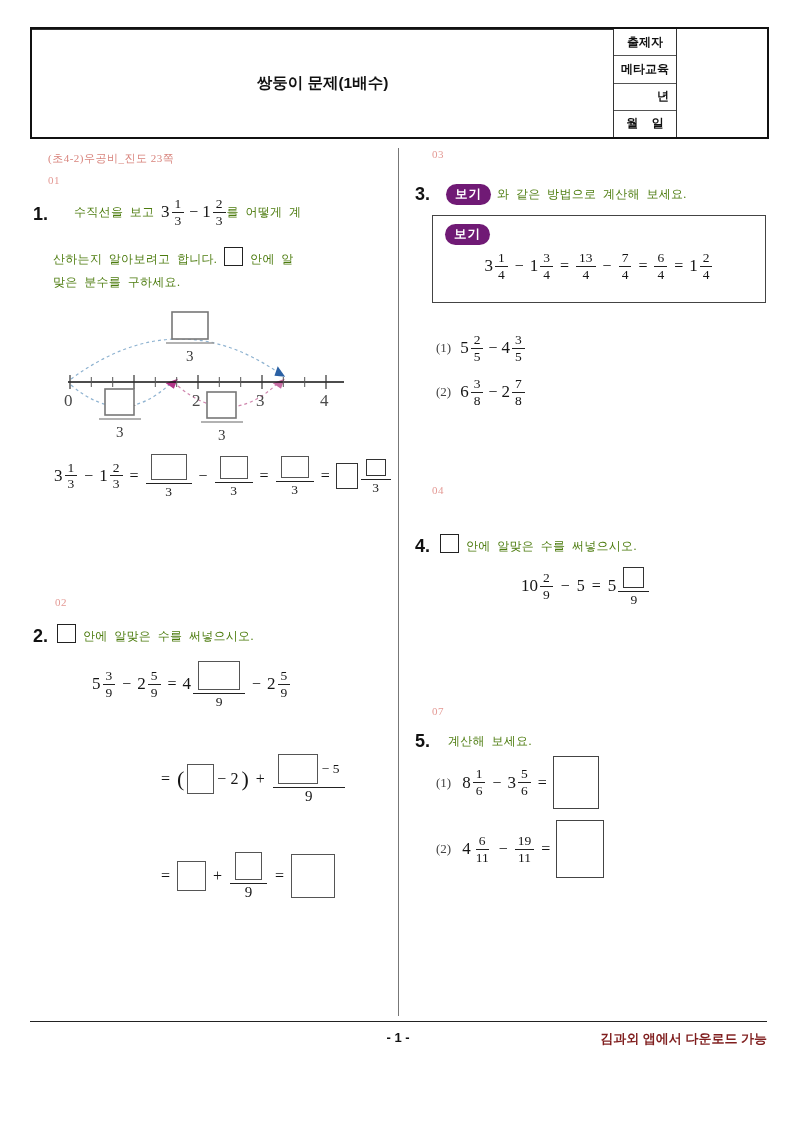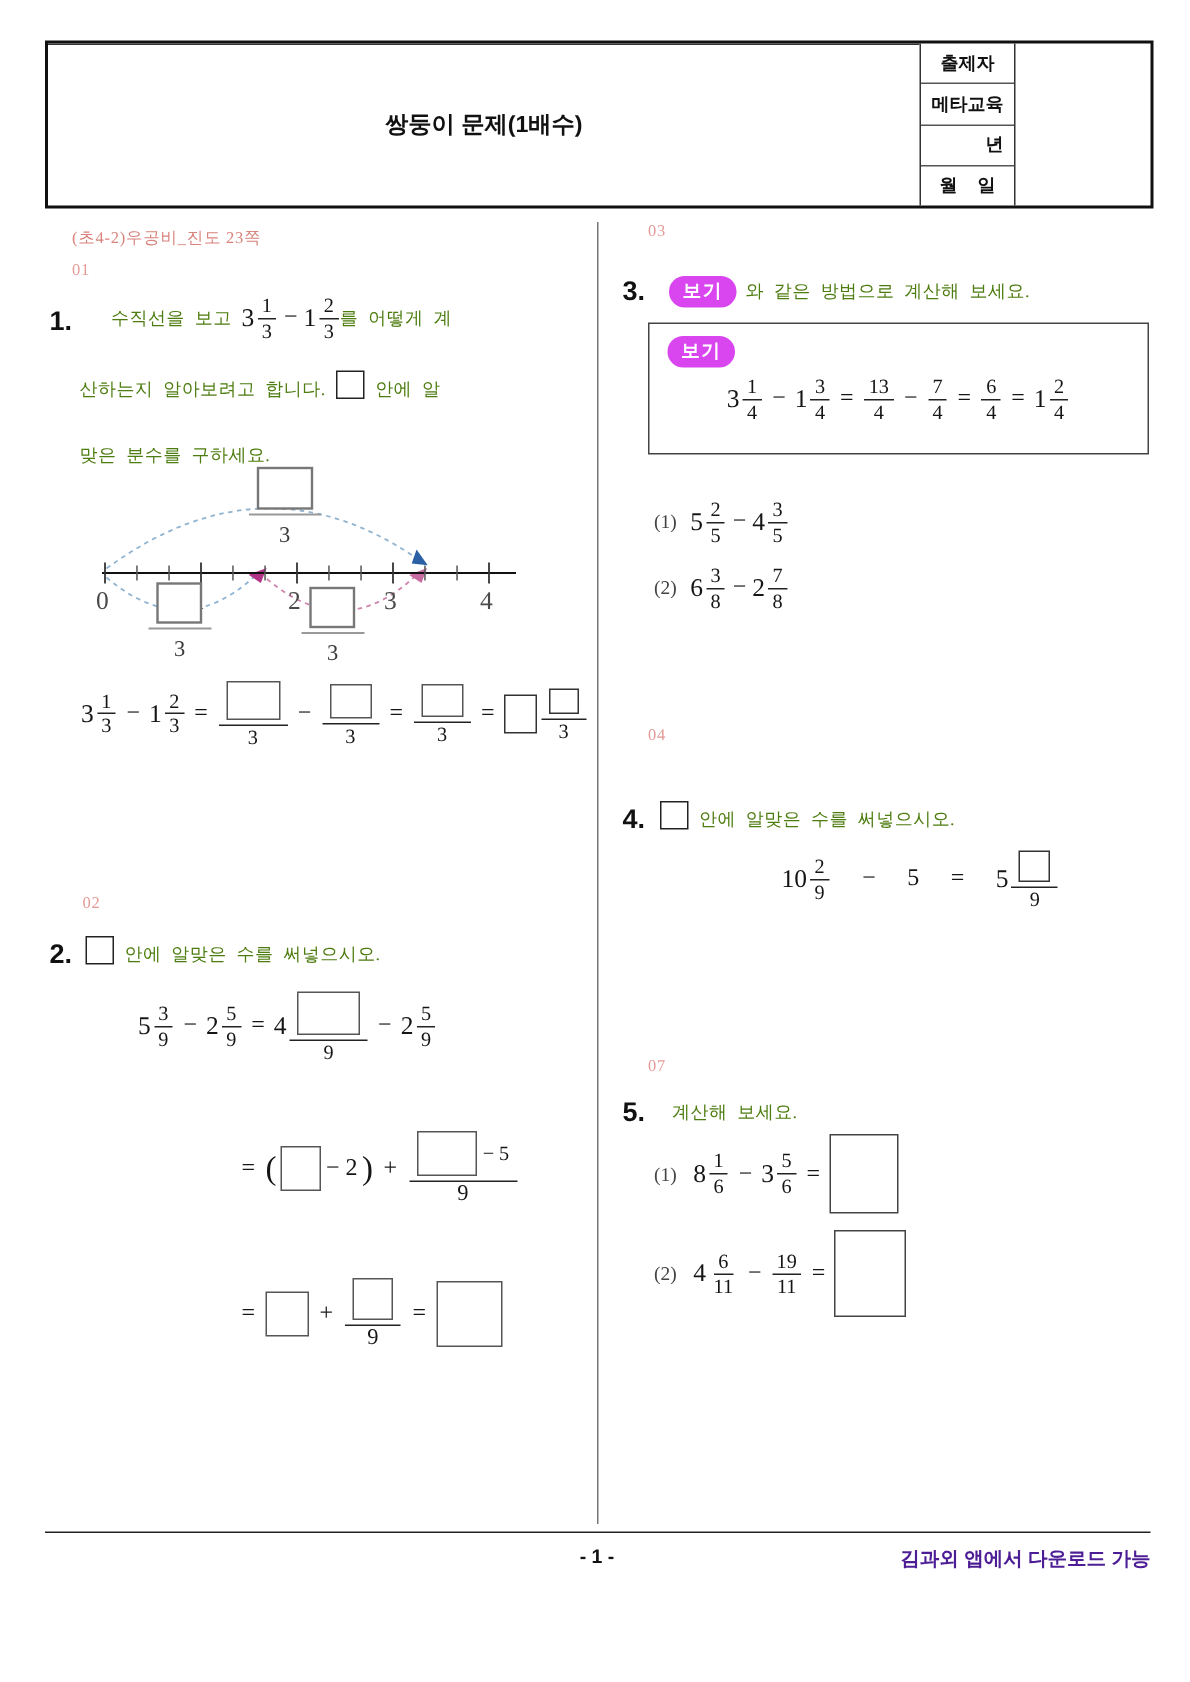--- a/index.html
+++ b/index.html
@@ -36,29 +36,29 @@
   .mrow{display:flex;align-items:center;white-space:pre;font-size:16px;color:#151515;}
   .mixed{display:inline-flex;align-items:center;}
   .whole{font-size:17px;padding-right:1px;}
   .frac{display:inline-flex;flex-direction:column;align-items:center;line-height:1.15;font-size:13.5px;margin:0 1px;}
   .frac .fnum{padding:0 3px;border-bottom:1.3px solid #222;}
   .frac .fden{padding:0 3px;}
   .bfrac .fnum{display:flex;align-items:center;gap:4px;padding:2px 5px 3px;}
   .box{display:inline-block;border:1.6px solid #555;background:#fff;box-sizing:border-box;}
   .op{padding:0 4px;}
   .itemlabel{font-size:13px;color:#444;padding-right:9px;}
-  .badge{display:inline-block;background:#d946ef;color:#fff;font-family:"Liberation Sans",sans-serif;
+  .badge{display:inline-block;background:#701a75;color:#fff;font-family:"Liberation Sans",sans-serif;
          font-weight:bold;font-size:12.5px;padding:2px 9px;border-radius:12px;letter-spacing:1px;}
   .bogi-box{position:absolute;left:432px;top:215px;width:332px;height:86px;border:1.8px solid #444;background:#fff;}
   .vdivider{position:absolute;left:398px;top:148px;width:1.2px;height:868px;background:#777;}
   .f-line{position:absolute;left:30px;top:1021px;width:737px;border-top:1.6px solid #222;}
   .f-page{position:absolute;left:348px;top:1030px;width:100px;text-align:center;
           font-family:"Liberation Sans",sans-serif;font-weight:bold;font-size:13px;color:#111;}
   .f-note{position:absolute;left:500px;top:1030px;width:267px;text-align:right;
-          font-family:"Liberation Sans",sans-serif;font-weight:bold;font-size:13px;color:#4c1d95;}
+          font-family:"Liberation Sans",sans-serif;font-weight:bold;font-size:13px;color:#7f1d1d;}
   .nl-label{font-family:"Liberation Serif",serif;font-size:17px;fill:#4a4a4a;}
   .nl-den{font-family:"Liberation Serif",serif;font-size:15px;fill:#3a3a3a;}
 </style>
 </head>
 <body>
 
 <div class="page">
 
   <div class="header">
     <div class="h-mid">
@@ -94,21 +94,21 @@
       <span class="frac">
         <span class="fnum">2</span>
         <span class="fden">3</span>
       </span>
     </span>
     <span class="ktext">를  어떻게  계</span>
   </div>
   <div class="abs" style="left:53px;top:247px;">
     <span class="ktext">산하는지  알아보려고  합니다.</span><span class="inline-box"></span><span class="ktext">안에  알</span>
   </div>
-  <div class="abs ktext" style="left:53px;top:295px;">맞은  분수를  구하세요.</div>
+  <div class="abs ktext" style="left:53px;top:274px;">맞은  분수를  구하세요.</div>
 
   <svg class="abs" style="left:48px;top:302px;" width="335" height="147" viewBox="0 0 335 147">
 
     <path d="M23,77 Q128,0 231,71" fill="none" stroke="#8fb3d1" stroke-width="1.2" stroke-dasharray="3,3"></path>
     <path d="M23,83 Q75,127 123,81" fill="none" stroke="#8fb3d1" stroke-width="1.2" stroke-dasharray="3,3"></path>
     <path d="M130,84 Q182,128 231,80" fill="none" stroke="#cf85ad" stroke-width="1.2" stroke-dasharray="3,3"></path>
     <path d="M5,0 L-7,-4.5 L-4.5,5 Z" transform="translate(233,72) rotate(34)" fill="#2b61a4"></path>
     <path d="M5,0 L-7,-4.5 L-4.5,5 Z" transform="translate(126,80) rotate(-41)" fill="#b23488"></path>
     <path d="M5,0 L-7,-4.5 L-4.5,5 Z" transform="translate(233,80) rotate(-42)" fill="#c76ca3"></path>
 
@@ -274,21 +274,21 @@
     <span class="op">−</span>
     <span class="mixed"><span class="whole">2</span>
       <span class="frac"><span class="fnum">7</span><span class="fden">8</span></span></span>
   </div>
 
   <div class="abs code" style="left:432px;top:484px;">04</div>
   <div class="abs pnum" style="left:415px;top:536px;">4.</div>
   <div class="abs" style="left:440px;top:534px;">
     <span class="inline-box" style="margin-left:0;"></span><span class="ktext">안에  알맞은  수를  써넣으시오.</span>
   </div>
-  <div class="abs mrow" style="left:521px;top:565px;gap:17px;align-items:center;">
+  <div class="abs mrow" style="left:521px;top:565px;gap:3px;align-items:center;">
     <span class="mixed"><span class="whole">10</span>
       <span class="frac"><span class="fnum">2</span><span class="fden">9</span></span></span>
     <span class="op">−</span>
     <span>5</span>
     <span class="op">=</span>
     <span class="mixed">
       <span class="whole">5</span>
       <span class="frac bfrac">
         <span class="fnum"><span class="box" style="width:21px;height:21px;border-color:#333;"></span></span>
         <span class="fden">9</span>

